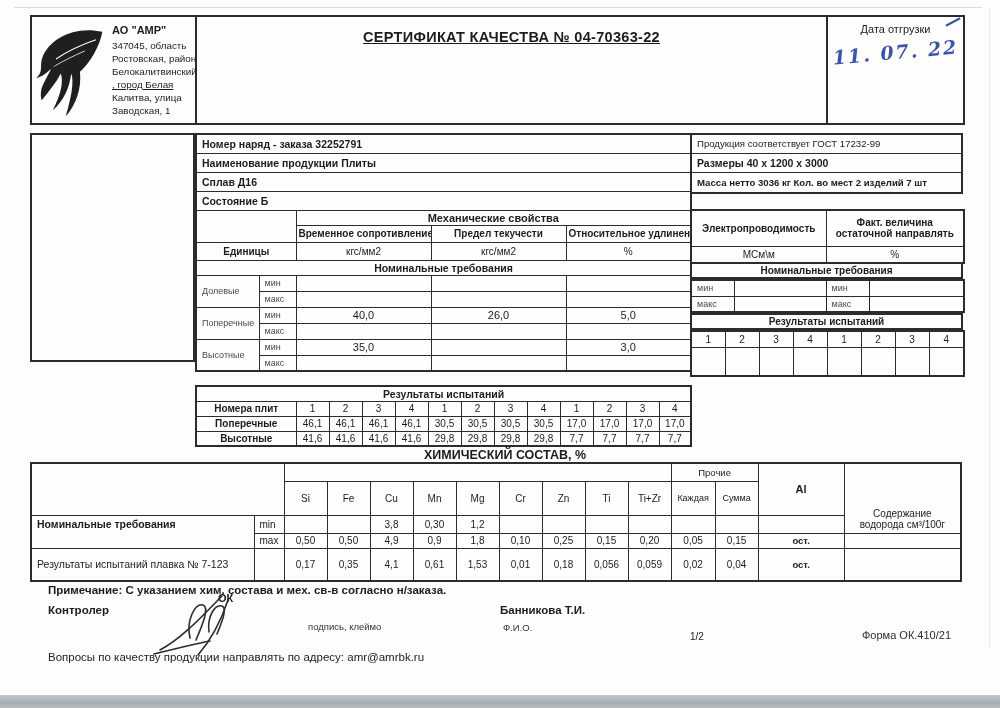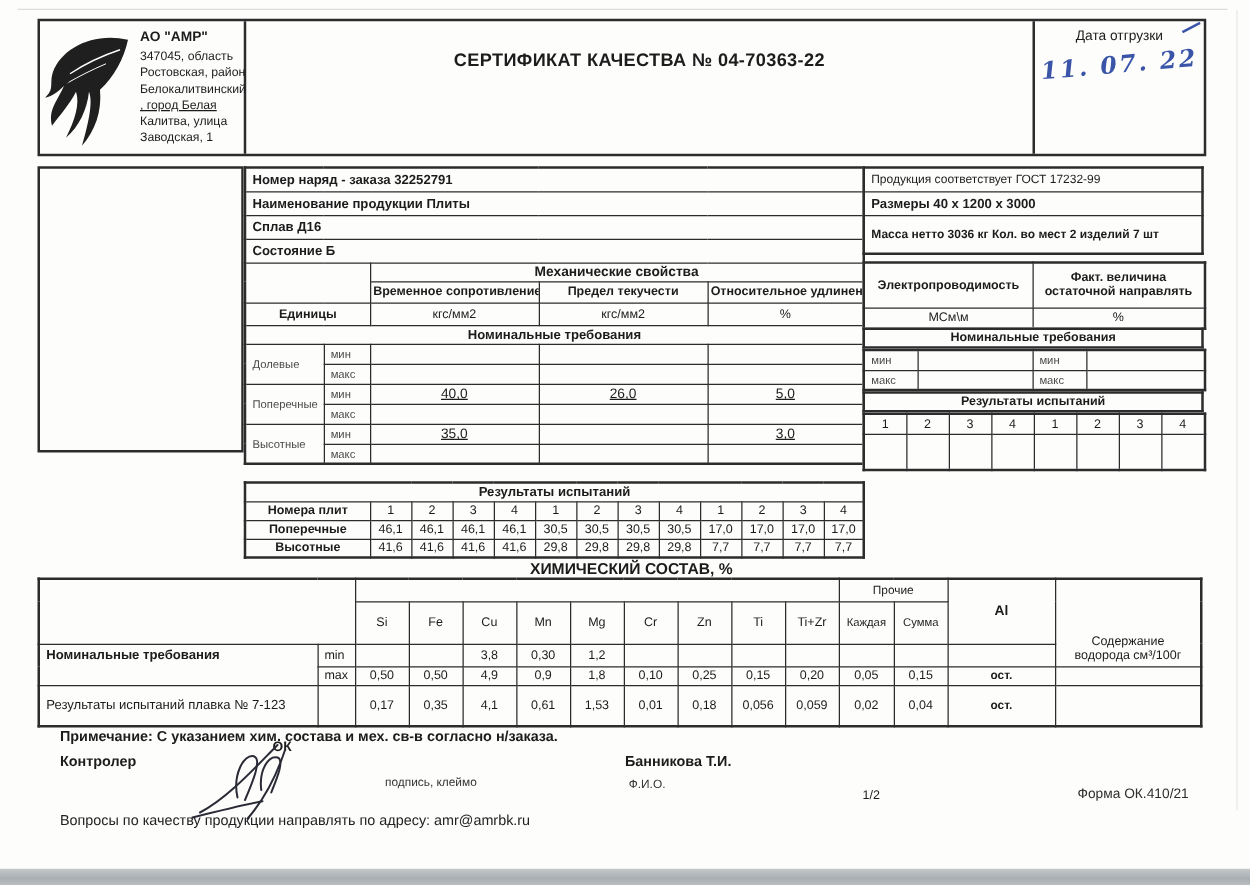--- a/index.html
+++ b/index.html
@@ -8,21 +8,21 @@
     position:relative; background:#fdfdfc; overflow:hidden;
     font-family:"Liberation Sans", sans-serif; color:#1c1c1c;
   }
   .abs { position:absolute; }
   table { border-collapse:collapse; table-layout:fixed; border:2px solid #2c2c2c; background:#fdfdfc; }
   td { border:1px solid #2c2c2c; font-size:10.5px; text-align:center; vertical-align:middle;
        padding:0 2px; overflow:hidden; white-space:nowrap; }
   td.l { text-align:left; padding-left:5px; }
   td.b { font-weight:bold; }
   td.sm { font-size:9px; color:#4a4a4a; }
-  td.val { font-size:11px;text-decoration:underline; }
+  td.val { font-size:11px; }
   td.wrap { white-space:normal; line-height:11px; }
   .hdr-box { display:flex; border:2px solid #2c2c2c; background:#fdfdfc; }
   .hdr-cell { border-right:2px solid #2c2c2c; }
   .hdr-cell:last-child { border-right:none; }
   .scanline { background:#dcdcdc; }
   .shadow-strip { background:linear-gradient(180deg,#c3c8cb 0%, #a8aeb2 60%, #b9bec1 100%); }
   .hand { font-family:"DejaVu Serif", serif; font-style:italic; color:#3a54a8; }
 </style>
 </head>
 <body>
@@ -45,21 +45,21 @@
       <div style="font-weight:bold;font-size:11px;margin-bottom:3px;">АО "АМР"</div>
       <div style="font-size:9.8px;line-height:13px;">347045, область</div>
       <div style="font-size:9.8px;line-height:13px;">Ростовская, район</div>
       <div style="font-size:9.8px;line-height:13px;">Белокалитвинский</div>
       <div style="font-size:9.8px;line-height:13px;text-decoration:underline;">, город Белая</div>
       <div style="font-size:9.8px;line-height:13px;">Калитва, улица</div>
       <div style="font-size:9.8px;line-height:13px;">Заводская, 1</div>
     </div>
   </div>
   <div class="hdr-cell" style="flex:1;text-align:center;">
-    <div style="font-weight:bold;font-size:14.5px;margin-top:24px;letter-spacing:.3px;">СЕРТИФИКАТ КАЧЕСТВА № 04-70363-22</div>
+    <div style="font-weight:bold;font-size:14.5px;margin-top:12px;letter-spacing:.3px;text-decoration:underline;">СЕРТИФИКАТ КАЧЕСТВА № 04-70363-22</div>
   </div>
   <div class="hdr-cell" style="width:135px;text-align:center;position:relative;">
     <div style="font-size:11px;margin-top:6px;">Дата отгрузки</div>
     <div class="hand" style="font-size:19px;letter-spacing:2px;transform:rotate(-5deg);margin-top:6px;font-weight:bold;">11. 07. 22</div>
     <div style="position:absolute;right:2px;top:4px;width:16px;height:2px;background:#3a54a8;transform:rotate(-28deg);"></div>
   </div>
 </div>
 
 <div class="abs" style="left:30px;top:133px;width:165px;height:229px;border:2px solid #2c2c2c;"></div>
 
@@ -214,21 +214,21 @@
   </table>
 
 <table class="abs" style="left:690px;top:133px;width:273px;">
   <tbody>
   <tr style="height:19px">
         <td class="b l" style="font-size:9.6px;font-weight:normal">Продукция соответствует  ГОСТ 17232-99</td>
       </tr>
   <tr style="height:19px">
         <td class="b l" style="font-size:10.5px">Размеры 40 х 1200 х 3000</td>
       </tr>
-  <tr style="height:31px">
+  <tr style="height:21px">
         <td class="b l" style="font-size:9.6px">Масса нетто  3036 кг  Кол. во мест 2 изделий 7 шт</td>
       </tr>
 </tbody>
   </table>
 
 <table class="abs" style="left:690px;top:209px;width:273px;">
   <colgroup>
       <col style="width:135px">
       <col style="width:138px">
     </colgroup>

